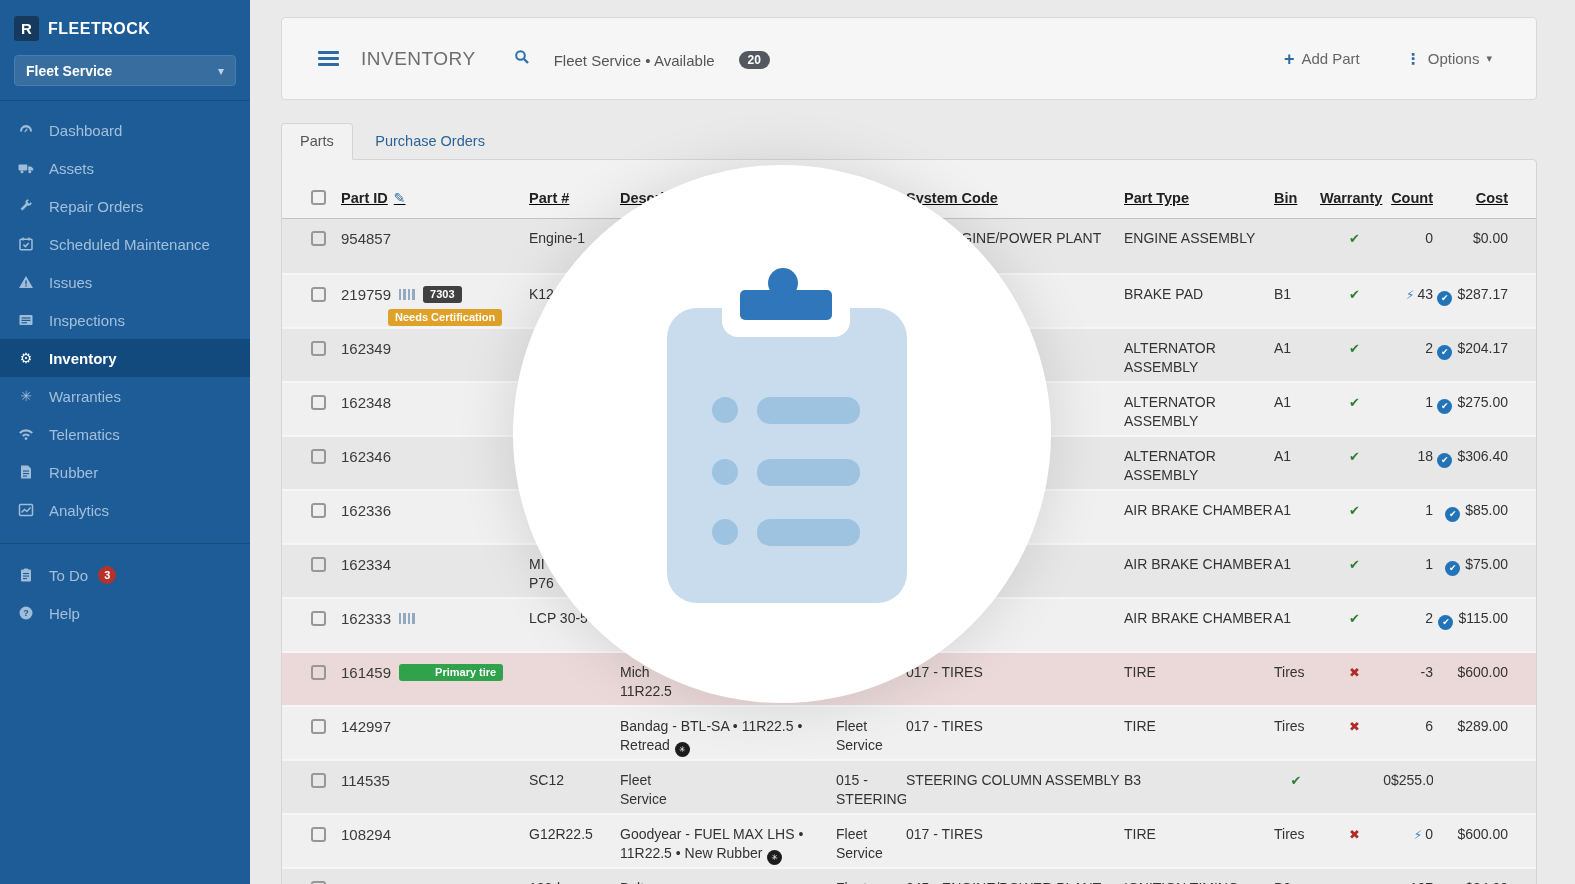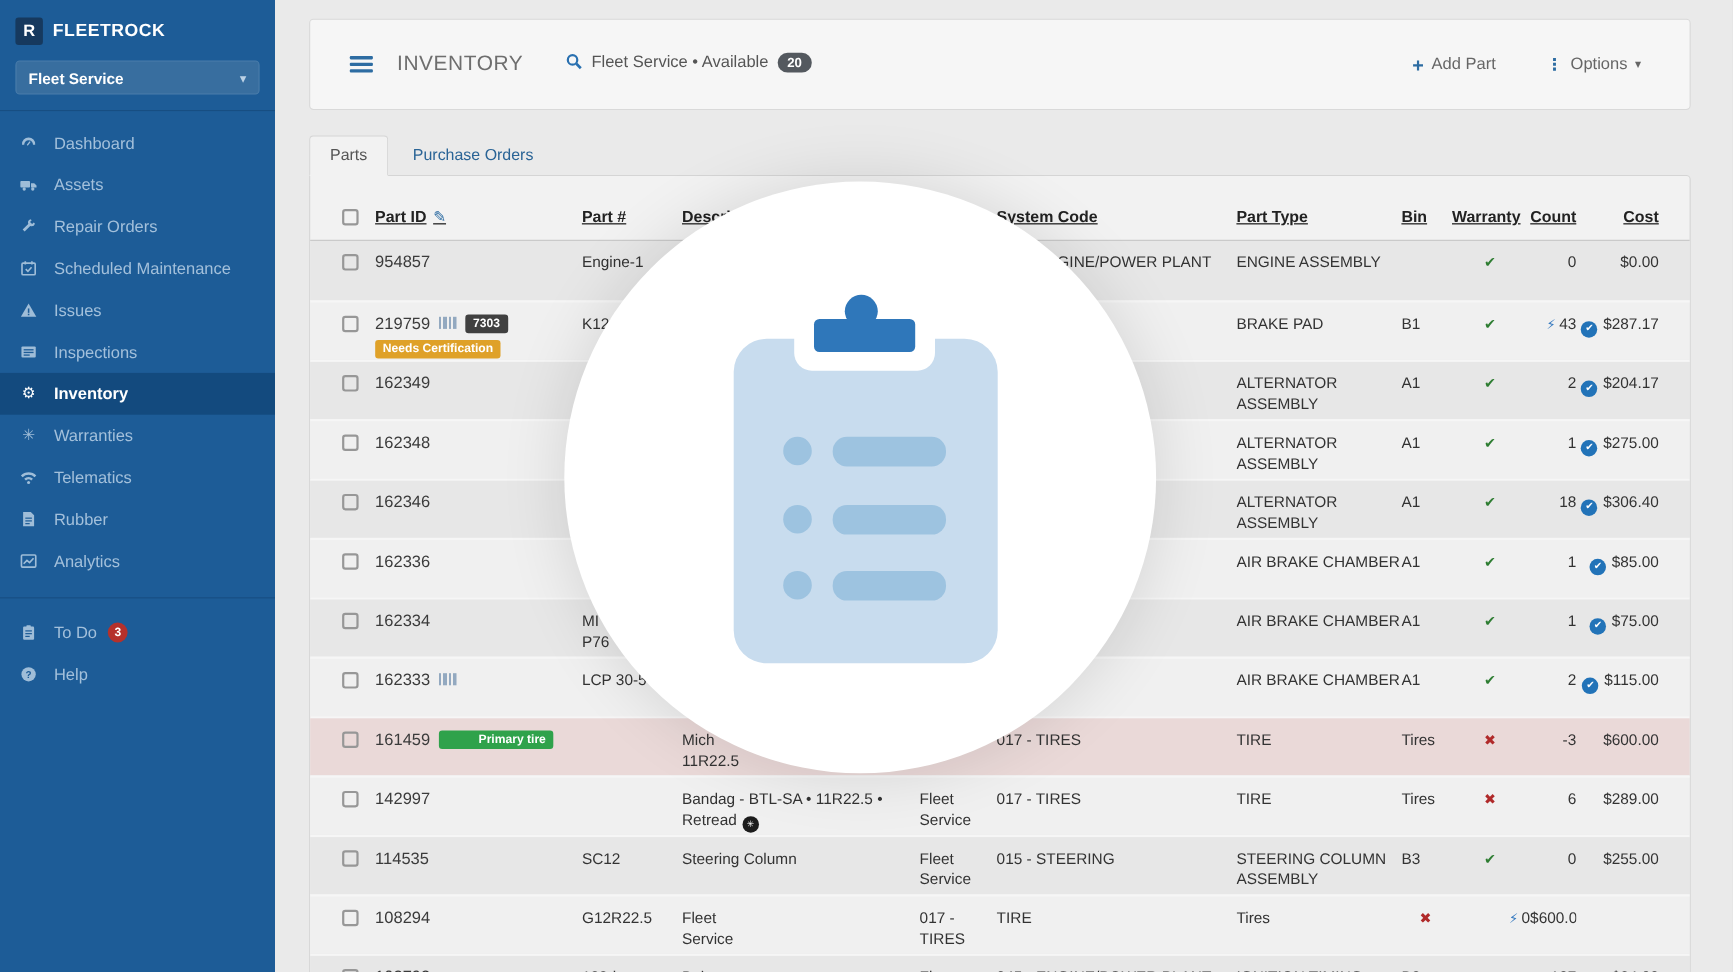--- a/index.html
+++ b/index.html
@@ -26,21 +26,21 @@
   .sb-badge { margin-left:10px; min-width:18px; height:18px; border-radius:50%; background:#b5312b; color:#fff; font-size:11px; font-weight:bold; display:inline-flex; align-items:center; justify-content:center; padding:0 4px; }
   .sb-footer-gap { margin-top:14px; border-top:1px solid #174e82; padding-top:12px; }
 
   
   .content { position:absolute; left:281px; top:0; width:1256px; }
 
   .hcard { margin-top:17px; height:83px; background:#f6f6f6; border:1px solid #d9d9d9; border-radius:4px; display:flex; align-items:center; padding:0 36px; }
   .burger { width:21px; cursor:pointer; }
   .burger div { height:3px; background:#2d6ca2; margin:3px 0; border-radius:1px; }
   .ptitle { margin-left:22px; font-size:19px; color:#6e6e6e; letter-spacing:0.5px; }
-  .searchbox { display:flex; align-items:flex-start; margin-left:38px; gap:8px; cursor:pointer; }
+  .searchbox { display:flex; align-items:flex-end; margin-left:38px; gap:24px; cursor:pointer; }
   .searchbox .stxt { font-size:15px; color:#555; }
   .cnt-badge { background:#54595f; color:#fff; font-size:12px; font-weight:bold; border-radius:9px; padding:2px 9px; }
   .h-actions { margin-left:auto; display:flex; align-items:center; gap:46px; padding-right:8px; }
   .h-act { display:flex; align-items:center; gap:7px; font-size:15px; color:#666; cursor:pointer; }
   .plus { color:#2d6ca2; font-weight:bold; font-size:18px; line-height:1; }
   .dots { color:#2d6ca2; font-weight:bold; font-size:15px; }
   .caret { color:#666; font-size:11px; }
 
   
   .tabs { margin-top:23px; height:37px; position:relative; z-index:2; }
@@ -64,21 +64,21 @@
   .trow:nth-child(even) { background:#f0f0f0; }
   .trow + .trow { border-top:2px solid #f6f6f6; }
   .trow.row-pink { background:#ead9d8; }
   .c { padding-top:10px; font-size:14px; color:#333; line-height:19px; overflow:hidden; }
   .c .line { white-space:nowrap; }
   .c-check { padding-top:12px; }
   .idtext { font-size:15px; color:#3b3b3b; }
   .bars { display:inline-block; width:16px; height:11px; margin-left:8px;
           background:repeating-linear-gradient(90deg,#93a9c0 0 2px,transparent 2px 4px,#93a9c0 4px 7px,transparent 7px 9px); }
   .badge { display:inline-block; margin-left:8px; padding:2px 7px; border-radius:3px; color:#fff; font-size:11px; font-weight:bold; line-height:13px; vertical-align:2px; white-space:nowrap; }
-  .tagline { margin-top:4px; }
+  .tagline { margin-top:4px;margin-left:47px; }
   .tagline .badge { margin-left:0; margin-right:6px; }
   .c-war { text-align:center; }
   .ok { color:#2e7d32; font-weight:bold; font-size:13px; }
   .bad { color:#b02a2a; font-weight:bold; font-size:13px; }
   .c-count { text-align:right; }
   .c-cost { text-align:right; white-space:nowrap; }
   .flash { color:#3a7cc0; font-size:12px; margin-right:3px; }
   .vicon { display:inline-block; width:15px; height:15px; border-radius:50%; background:#2273b8; color:#fff; font-size:9px; line-height:15px; text-align:center; margin-right:5px; vertical-align:-2px; }
   .tire { display:inline-block; width:15px; height:15px; border-radius:50%; background:#1c1c1c; color:#fff; font-size:8px; line-height:15px; text-align:center; margin-left:5px; vertical-align:-2px; }
 
@@ -486,23 +486,20 @@
     <div class="c c-check">
               <span class="cb"></span>
             </div>
     <div class="c c-id">
       <div class="idline"><span class="idtext">114535</span></div>
 
     </div>
     <div class="c c-part">
               <div class="line">SC12</div>
             </div>
-    <div class="c c-desc">
-              <div class="line">Steering Column</div>
-            </div>
     <div class="c c-loc">
               <div class="line">Fleet</div>
               <div class="line">Service</div>
             </div>
     <div class="c c-sys">015 - STEERING</div>
     <div class="c c-type">STEERING COLUMN ASSEMBLY</div>
     <div class="c c-bin">B3</div>
     <div class="c c-war"><span class="g ok">✔</span></div>
     <div class="c c-count">0</div>
     <div class="c c-cost">$255.00</div>
@@ -510,20 +507,24 @@
           <div class="grid trow">
     <div class="c c-check">
               <span class="cb"></span>
             </div>
     <div class="c c-id">
       <div class="idline"><span class="idtext">108294</span></div>
 
     </div>
     <div class="c c-part">
               <div class="line">G12R22.5</div>
+            </div>
+    <div class="c c-desc">
+              <div class="line">Goodyear - FUEL MAX LHS •</div>
+              <div class="line">11R22.5 • New Rubber<span class="tire g">✳</span></div>
             </div>
     <div class="c c-loc">
               <div class="line">Fleet</div>
               <div class="line">Service</div>
             </div>
     <div class="c c-sys">017 - TIRES</div>
     <div class="c c-type">TIRE</div>
     <div class="c c-bin">Tires</div>
     <div class="c c-war"><span class="g bad">✖</span></div>
     <div class="c c-count"><span class="flash g">⚡</span>0</div>

